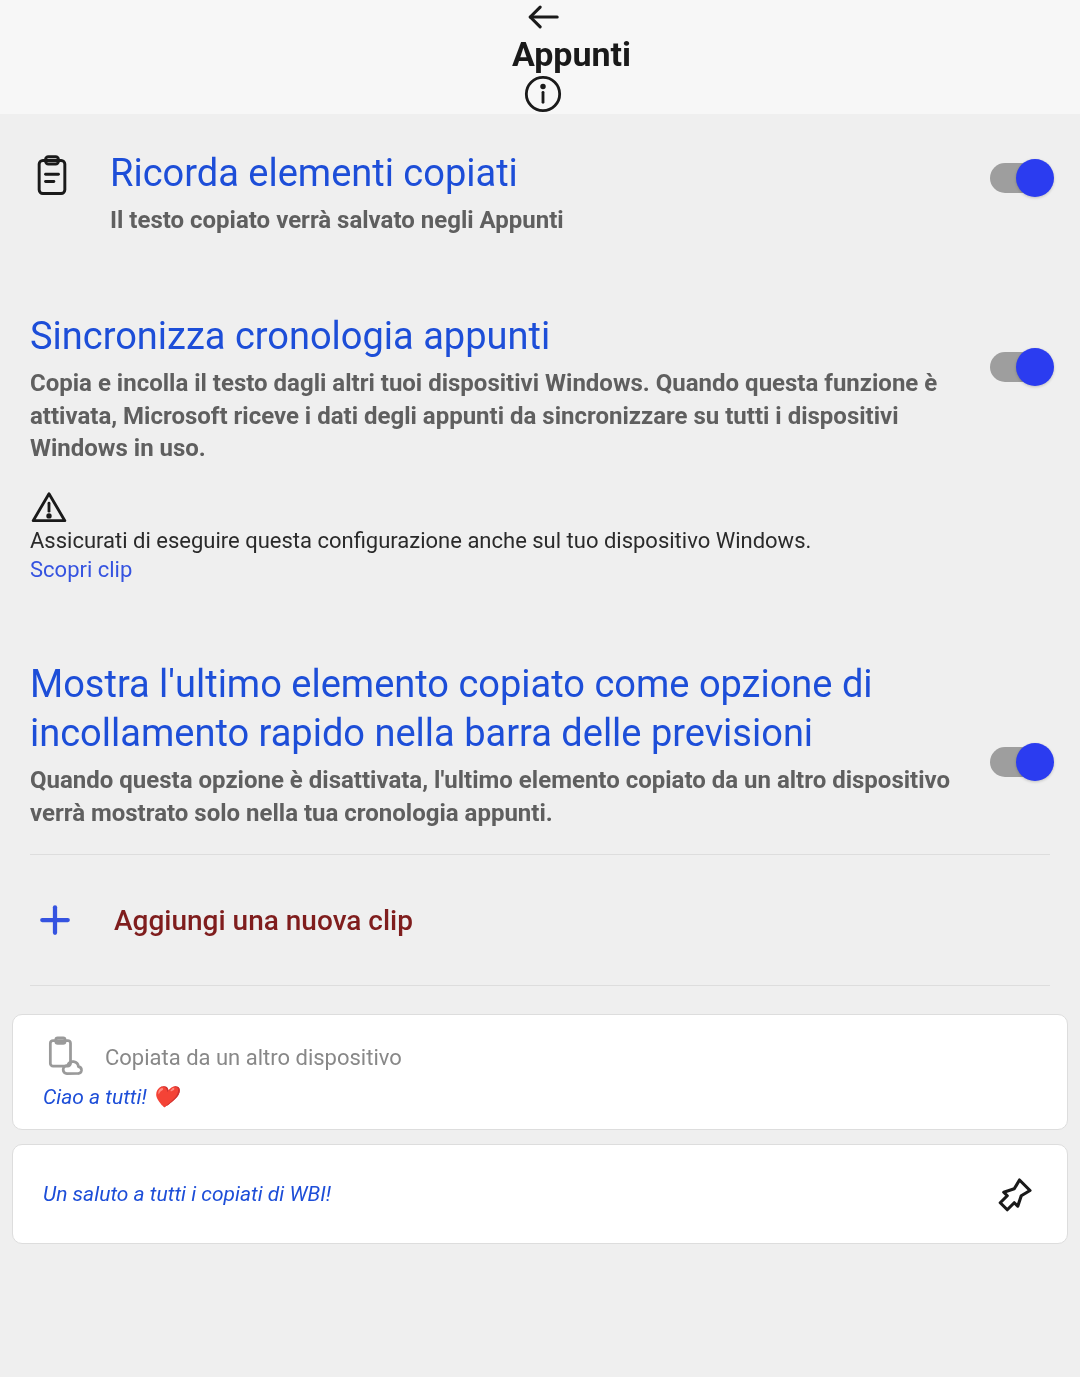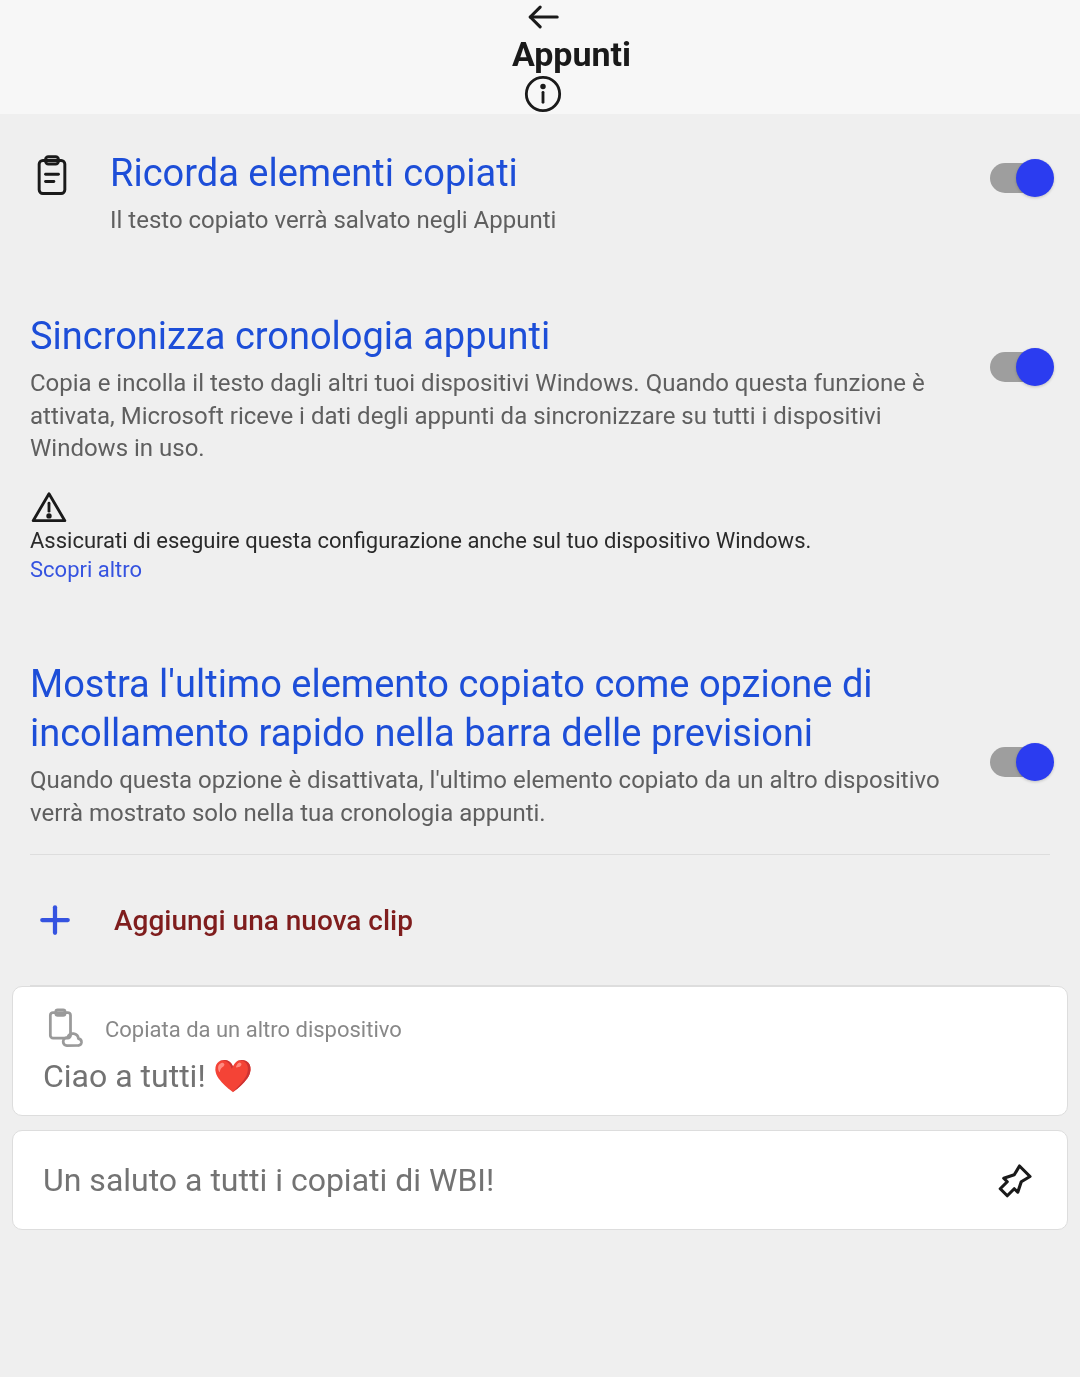--- a/index.html
+++ b/index.html
@@ -67,20 +67,21 @@
     font-size: 38px;
     font-weight: 400;
     color: #1d4ed8;
     line-height: 1.3;
   }
   .setting-desc {
     font-size: 24px;
     color: #5f5f5f;
     margin-top: 6px;
     line-height: 1.35;
+    font-weight: bold;
   }
   .toggle {
     width: 60px;
     height: 30px;
     background: #9e9e9e;
     border-radius: 15px;
     position: relative;
     flex-shrink: 0;
     cursor: pointer;
     margin-top: 14px;
@@ -143,35 +144,37 @@
   .clip-card {
     background: #fff;
     border: 1px solid #ddd;
     border-radius: 10px;
     margin: 0 12px 14px 12px;
     padding: 20px 30px;
     display: flex;
     align-items: center;
   }
   .clip-card.first {
+    margin-top: 28px;
   }
   .clip-cloud-icon {
     width: 44px;
     height: 44px;
     margin-right: 18px;
     flex-shrink: 0;
   }
   .clip-origin {
     font-size: 22px;
     color: #888;
   }
   .clip-body {
-    font-size: 32px;
-    color: #737373;
+    font-size: 21px;
+    color: #1d4ed8;
     margin-top: 6px;
+    font-style: italic;
   }
   .clip-content {
     flex: 1;
   }
   .pin-icon {
     width: 42px;
     height: 42px;
     flex-shrink: 0;
   }
   .section2 {
@@ -238,21 +241,21 @@
   <div class="warning-row">
     <div class="warning-icon">
       <svg width="38" height="38" viewBox="0 0 24 24" fill="none" stroke="#1a1a1a" stroke-width="1.8" stroke-linecap="round" stroke-linejoin="round">
         <path d="M12 3 L22 20 L2 20 Z"></path>
         <line x1="12" y1="9" x2="12" y2="14"></line>
         <circle cx="12" cy="17" r="0.8" fill="#1a1a1a"></circle>
       </svg>
     </div>
     <div class="warning-text">
       <span>Assicurati di eseguire questa configurazione anche sul tuo dispositivo Windows.</span><br>
-      <span class="link">Scopri altro</span>
+      <span class="link">Scopri clip</span>
     </div>
   </div>
 
   <div class="section3">
     <div class="setting-text">
       <div class="setting-title">Mostra l'ultimo elemento copiato come opzione di incollamento rapido nella barra delle previsioni</div>
       <div class="setting-desc">Quando questa opzione è disattivata, l'ultimo elemento copiato da un altro dispositivo verrà mostrato solo nella tua cronologia appunti.</div>
     </div>
     <div class="toggle on" style="margin-top:36px;">
       <div class="knob"></div>

